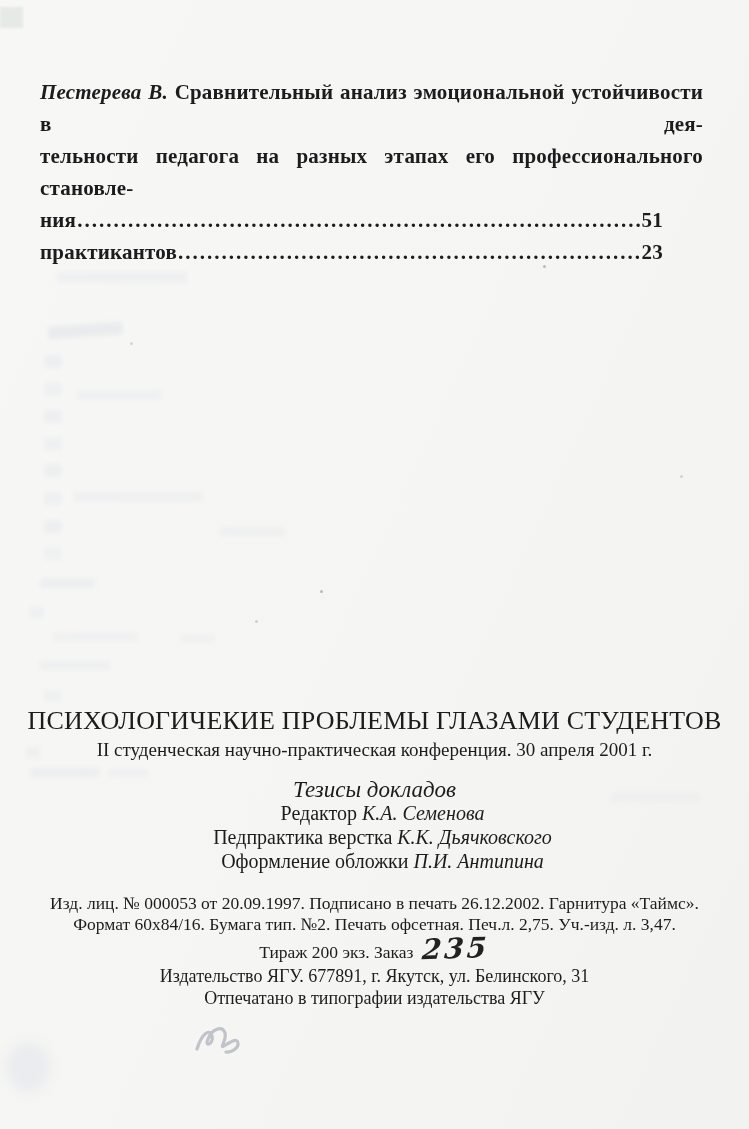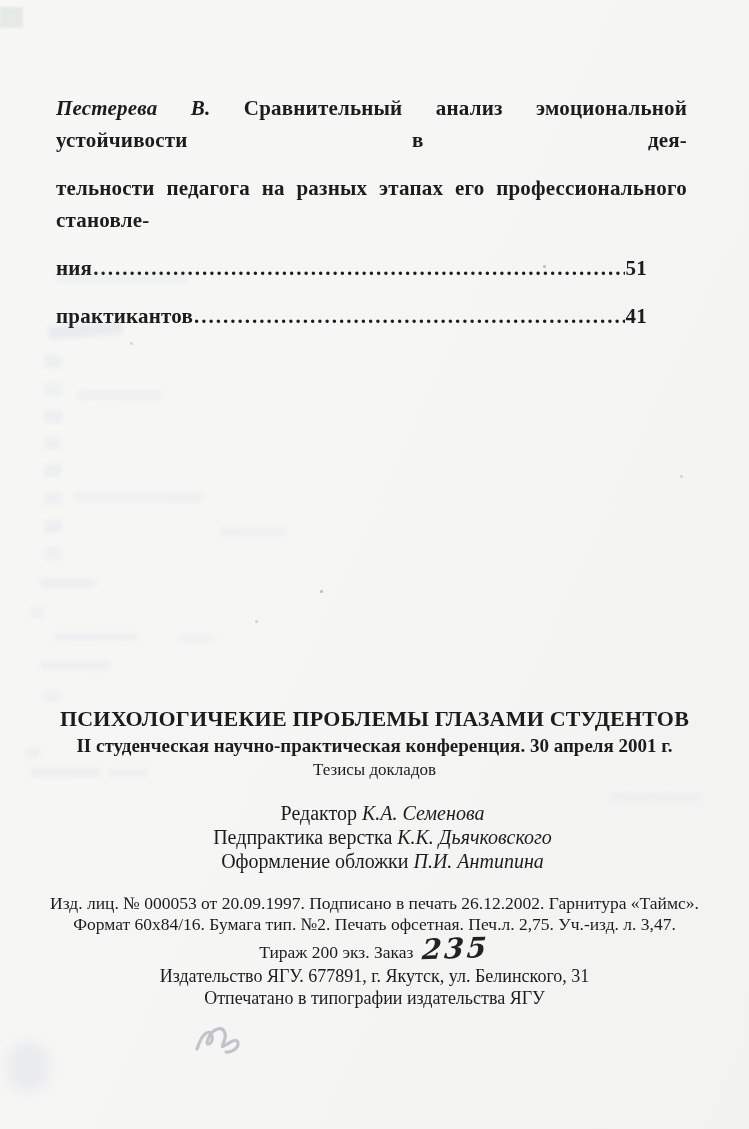--- a/index.html
+++ b/index.html
@@ -11,33 +11,33 @@
   .page{
     position:relative;width:749px;height:1129px;overflow:hidden;
     background:linear-gradient(115deg,#f7f7f6 0%,#f5f5f3 55%,#f2f2f1 100%);
     color:#1c1c1e;
   }
   
   .toc{
     position:absolute;top:76px;left:40px;width:663px;
     font-size:21px;line-height:32px;font-weight:bold;letter-spacing:.2px;
   }
-  .toc p{margin:16px;}
+  .toc p{margin:0;}
   .toc-line{text-align:justify;text-align-last:justify;}
   .toc i{font-weight:bold;}
   .dots-line{display:flex;align-items:baseline;padding-right:40px;}
   .dots-line .leader{
     flex:1 1 auto;overflow:hidden;white-space:nowrap;
     letter-spacing:2px;margin:0 1px;
   }
   
   .title-block{position:absolute;top:706px;left:0;width:749px;text-align:center;}
-  .main-title{font-size:22px;font-weight:bold;letter-spacing:.2px;margin:0;}
-  .subtitle{font-size:19px;margin:3px 0 0 0;font-weight:bold;}
-  .thesis{font-size:17px;margin:3px 0 0 0;}
+  .main-title{font-size:26px;font-weight:normal;letter-spacing:.2px;margin:0;}
+  .subtitle{font-size:19px;margin:3px 0 0 0;}
+  .thesis{font-size:23px;font-style:italic;margin:16px 0 0 0;}
   .credits{position:absolute;top:801px;left:8px;width:749px;text-align:center;
     font-size:20px;line-height:24px;}
   .credits .credit-name{font-style:italic;}
   .imprint{position:absolute;top:893px;left:0;width:749px;text-align:center;
     font-size:17.5px;line-height:21px;}
   .handwritten{
     display:inline-block;font-family:"DejaVu Serif",serif;
     font-style:italic;font-weight:bold;font-size:28px;line-height:1;
     letter-spacing:3px;margin-left:9px;transform:rotate(-2deg) skewX(-6deg);
     color:#222;
@@ -68,21 +68,21 @@
       <p class="dots-line">
           <span>ния</span>
           <span class="leader">........................................................................................................................................................</span>
           <span>51</span>
         </p>
     </div>
     <div>
       <p class="dots-line">
           <span>практикантов</span>
           <span class="leader">........................................................................................................................................................</span>
-          <span>41</span>
+          <span>23</span>
         </p>
     </div>
   </div>
 
   <div id="ghost-layer">
       <div class="ghost" style="left: 57px; top: 272px; width: 130px; height: 11px; opacity: 0.06; transform: rotate(0deg);"></div>
       <div class="ghost" style="left: 48px; top: 324px; width: 75px; height: 13px; opacity: 0.1; transform: rotate(-4deg);"></div>
       <div class="ghost" style="left: 44px; top: 355px; width: 18px; height: 13px; opacity: 0.07; transform: rotate(0deg);"></div>
       <div class="ghost" style="left: 44px; top: 383px; width: 18px; height: 13px; opacity: 0.06; transform: rotate(0deg);"></div>
       <div class="ghost" style="left: 77px; top: 390px; width: 85px; height: 10px; opacity: 0.05; transform: rotate(0deg);"></div>

